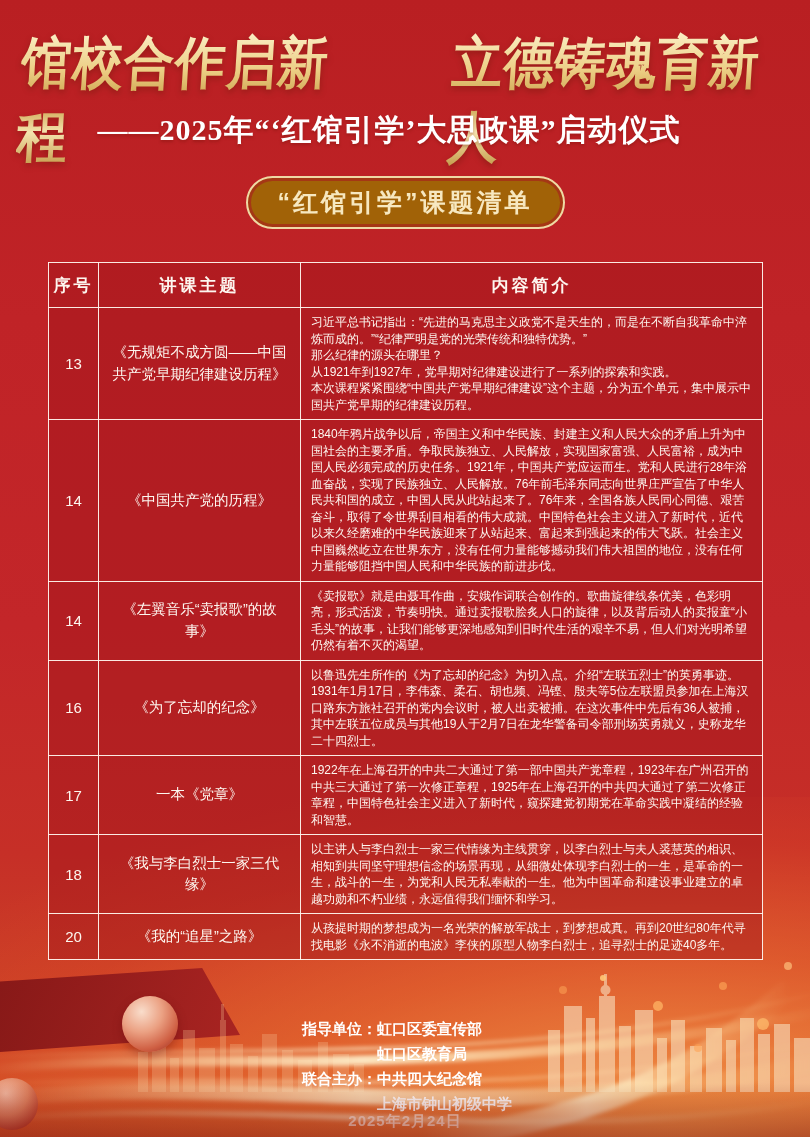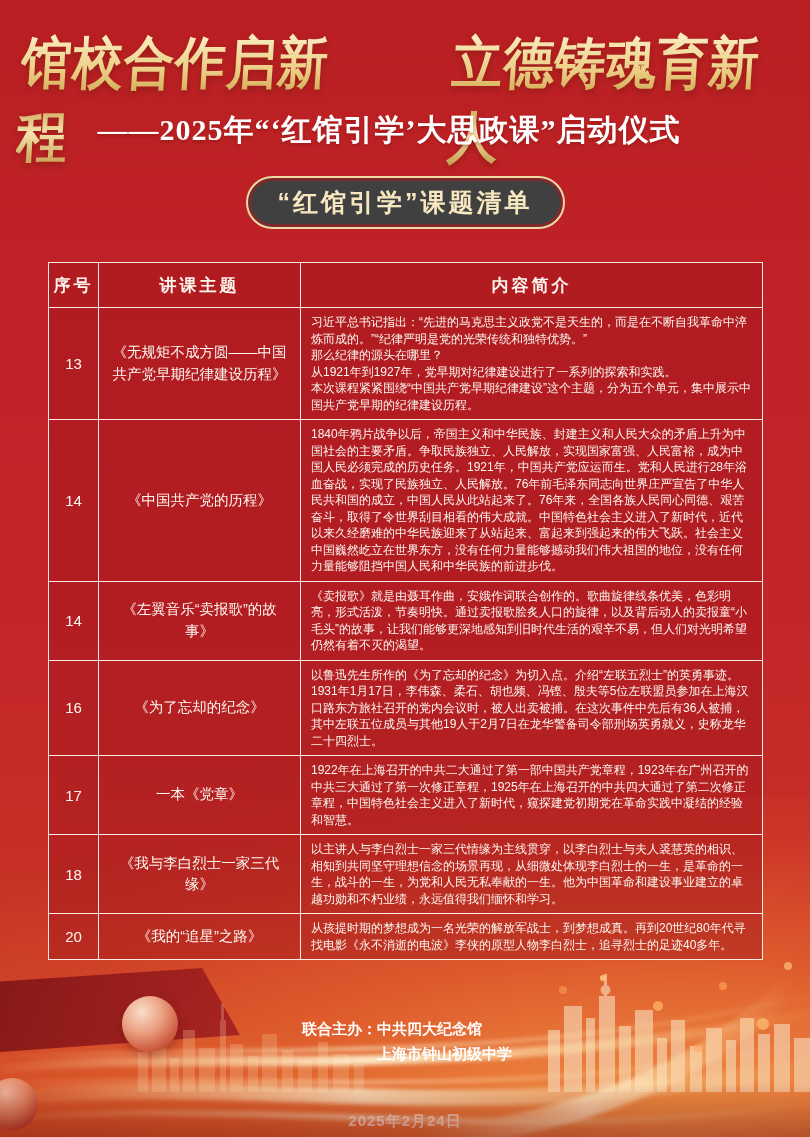--- a/index.html
+++ b/index.html
@@ -55,21 +55,21 @@
     background:linear-gradient(180deg,#fdf4cf 0%,#ecce84 30%,#c99d46 52%,#f4e3ae 72%,#bb8c35 100%);
     -webkit-background-clip:text;background-clip:text;color:transparent;
   }
   .subtitle{
     position:absolute;top:110px;left:0;width:778px;text-align:center;
     font-family:"Liberation Serif","DejaVu Serif",serif;font-weight:bold;font-size:30px;color:#ffffff;
     letter-spacing:1px;text-shadow:0 2px 3px rgba(120,20,10,.4);
   }
   .badge-wrap{position:absolute;top:176px;left:0;width:810px;display:flex;justify-content:center;}
   .badge{
-    border:2px solid #efd9a4;border-radius:999px;background:#404040;
+    border:2px solid #efd9a4;border-radius:999px;background:#a16207;
     padding:8px 30px;font-size:25px;font-weight:bold;letter-spacing:3px;color:#f7e8c0;
     box-shadow:0 0 0 3px rgba(168,27,31,.6) inset;
   }
   
   table.courses{
     position:absolute;top:262px;left:48px;width:714px;
     border-collapse:collapse;table-layout:fixed;background:rgba(160,20,26,.45);
   }
   table.courses th,table.courses td{border:1px solid rgba(255,246,238,.95);color:#fdf6ef;vertical-align:middle;}
   table.courses thead th{height:42px;font-size:17px;font-weight:bold;letter-spacing:3px;text-align:center;margin-left:13px;}
@@ -218,20 +218,27 @@
       <tr>
         <td class="num">20</td>
         <td class="topic">《我的“追星”之路》</td>
         <td class="intro">从孩提时期的梦想成为一名光荣的解放军战士，到梦想成真。再到20世纪80年代寻找电影《永不消逝的电波》李侠的原型人物李白烈士，追寻烈士的足迹40多年。</td>
       </tr>
     </tbody>
 </table>
 
 <div class="footer-orgs">
     <div class="org-group">
+      <span class="org-label">指导单位：</span>
+      <div class="org-units">
+        <div class="org-unit">虹口区委宣传部</div>
+        <div class="org-unit">虹口区教育局</div>
+      </div>
+    </div>
+    <div class="org-group">
       <span class="org-label">联合主办：</span>
       <div class="org-units">
         <div class="org-unit">中共四大纪念馆</div>
         <div class="org-unit">上海市钟山初级中学</div>
       </div>
     </div>
   </div>
 <div class="footer-date">2025年2月24日</div>
 
 <div class="bottom-shade"></div>

